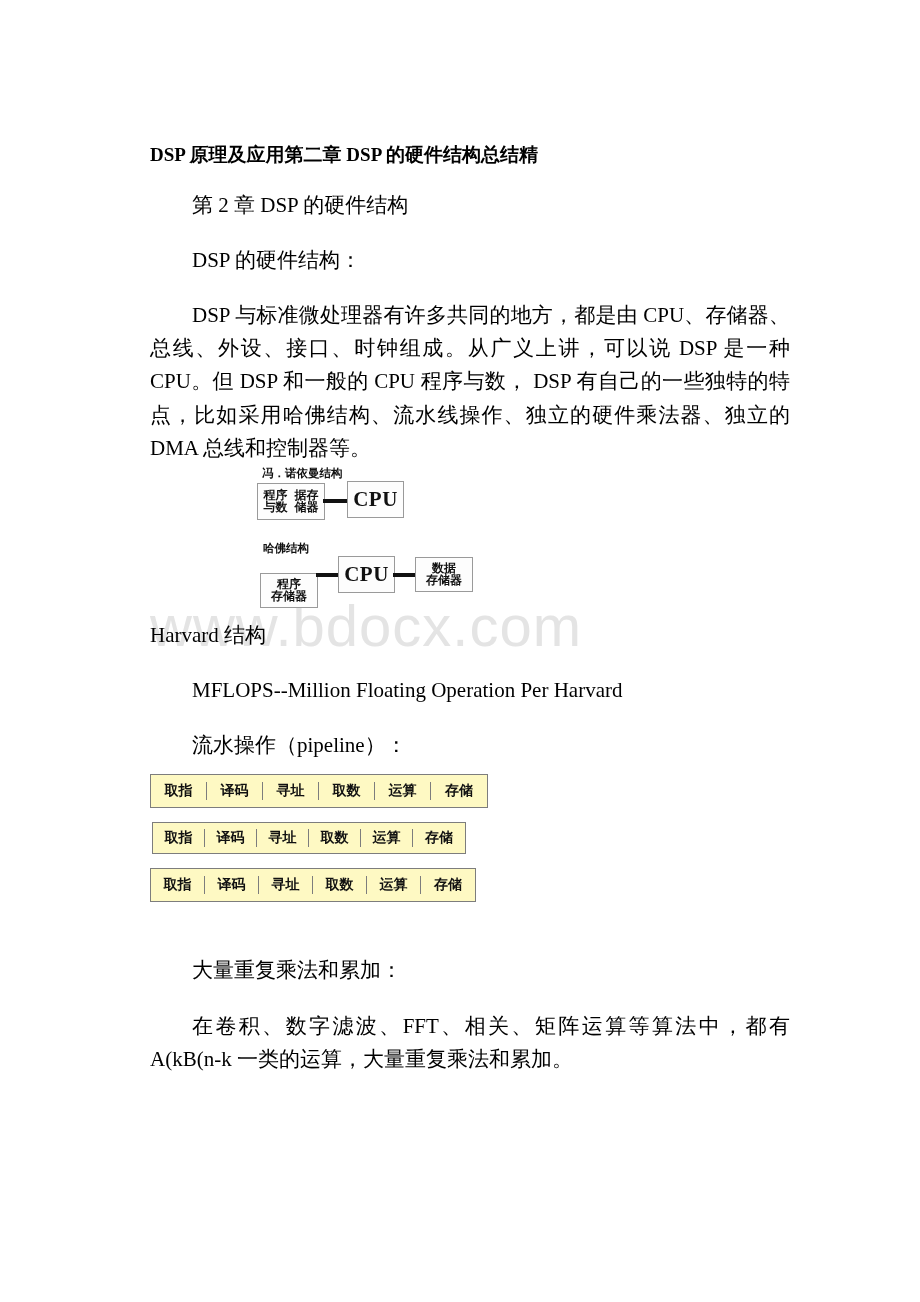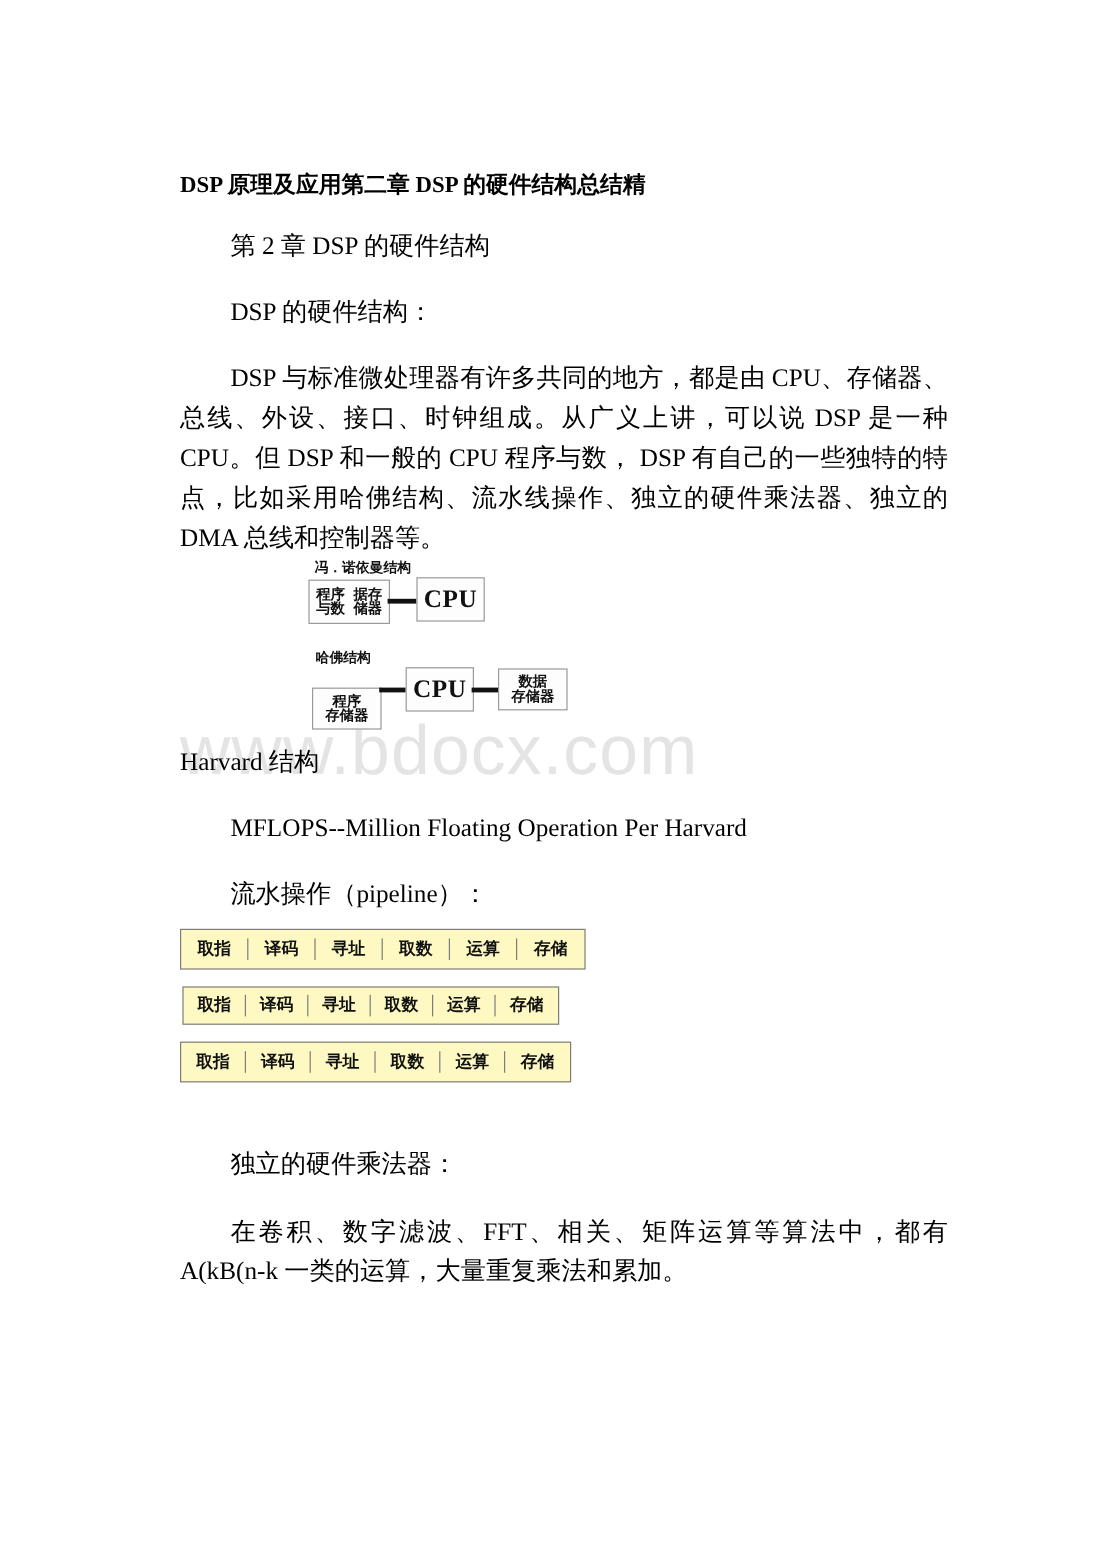--- a/index.html
+++ b/index.html
@@ -232,18 +232,18 @@
           <div class="pipe-cell" style="width: 54px;">取指</div>
           <div class="pipe-cell" style="width: 54px;">译码</div>
           <div class="pipe-cell" style="width: 54px;">寻址</div>
           <div class="pipe-cell" style="width: 54px;">取数</div>
           <div class="pipe-cell" style="width: 54px;">运算</div>
           <div class="pipe-cell" style="width: 54px;">存储</div>
         </div>
 
     </div>
 
-    <p class="para indent" style="padding-top:26px;">独立的硬件乘法器：</p>
+    <p class="para indent" style="padding-top:26px;">大量重复乘法和累加：</p>
 
     <p class="para indent">在卷积、数字滤波、FFT、相关、矩阵运算等算法中，都有 A(kB(n-k 一类的运算，大量重复乘法和累加。</p>
 
   </div>
 </div>
 
 </body></html>

